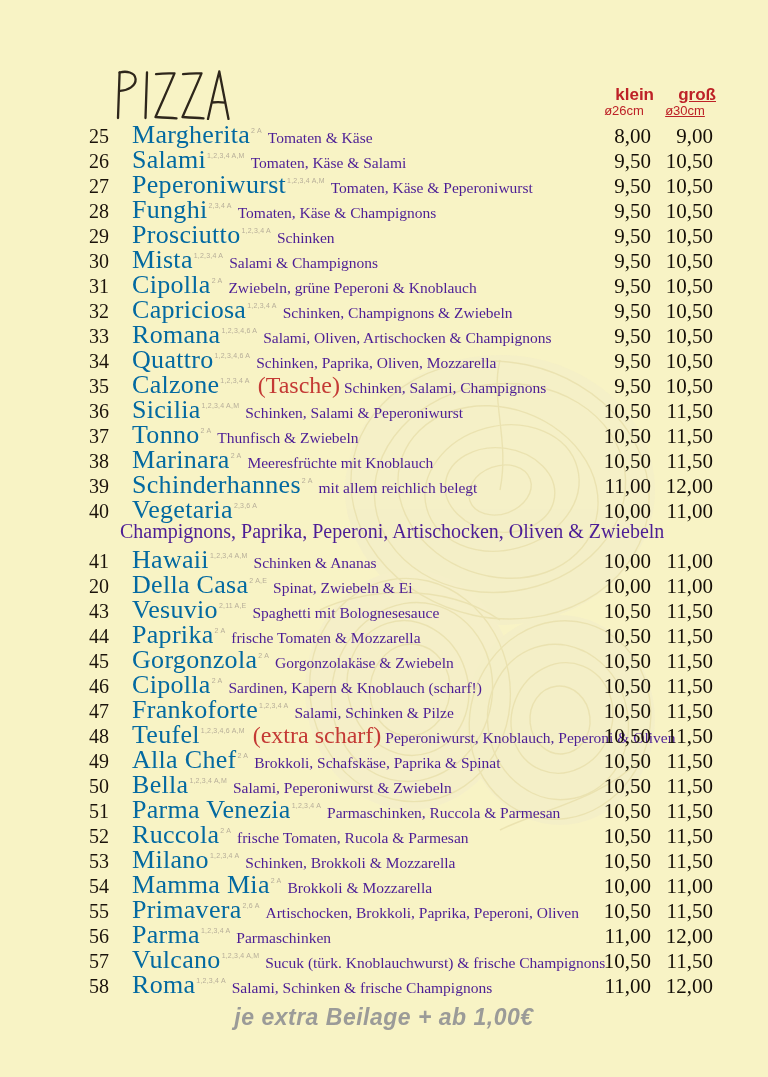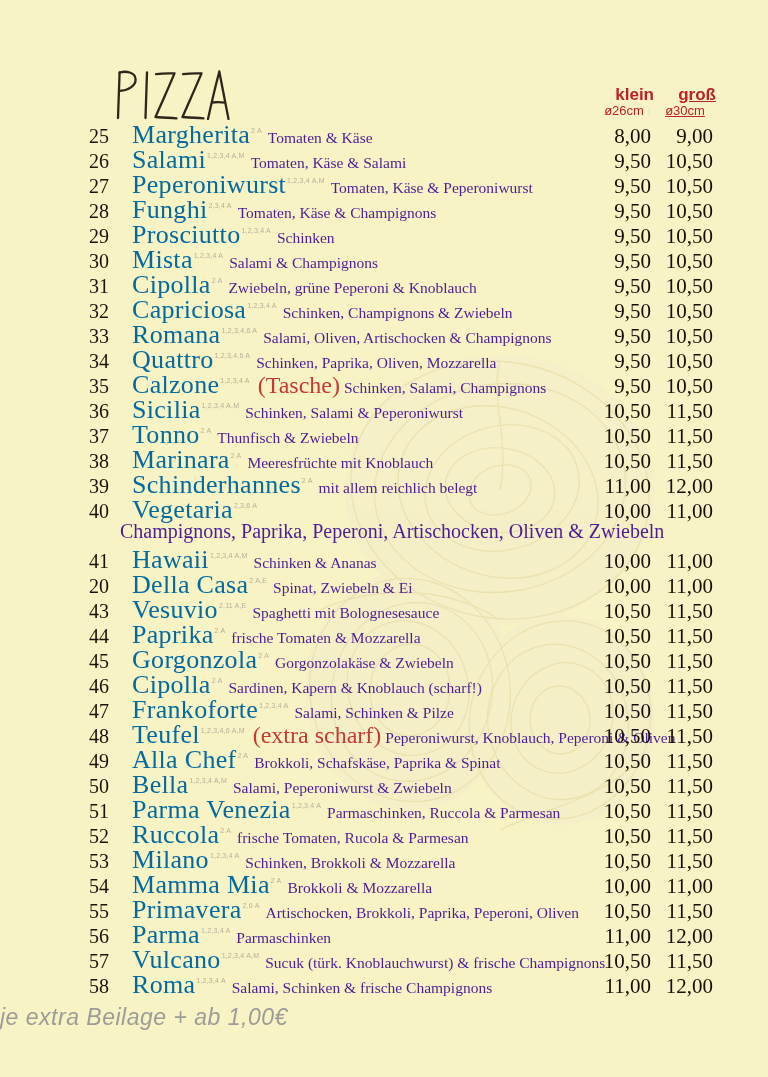--- a/index.html
+++ b/index.html
@@ -41,22 +41,22 @@
        font-family:"Liberation Sans",sans-serif;margin-left:1px;margin-right:2px;}
   .extra{font-size:24px;color:#c43a35;}
   .desc{font-size:15.5px;color:#4c1d95;margin-left:4px;}
   .p1,.p2{flex:none;text-align:right;font-size:21px;color:#140e07;}
   .p1{width:60px;}
   .p2{width:62px;}
   .desc-row{height:25px;padding-left:34px;font-size:20px;color:#4c1d95;white-space:nowrap;}
 
   
   .footer-note{
-    position:absolute;left:0;top:1004px;width:768px;z-index:2;
-    font-family:"Liberation Sans",sans-serif;font-size:23px;font-weight:normal;
+    position:absolute;left:0;top:1004px;width:768px;text-align:center;z-index:2;
+    font-family:"Liberation Sans",sans-serif;font-size:23px;font-weight:bold;
     font-style:italic;color:#9b9b98;letter-spacing:.5px;
   }
 </style>
 </head>
 <body>
 
 <div class="page">
 
   <svg class="watermark" width="540" height="600" viewBox="0 0 540 600">
     <g opacity="0.55">

